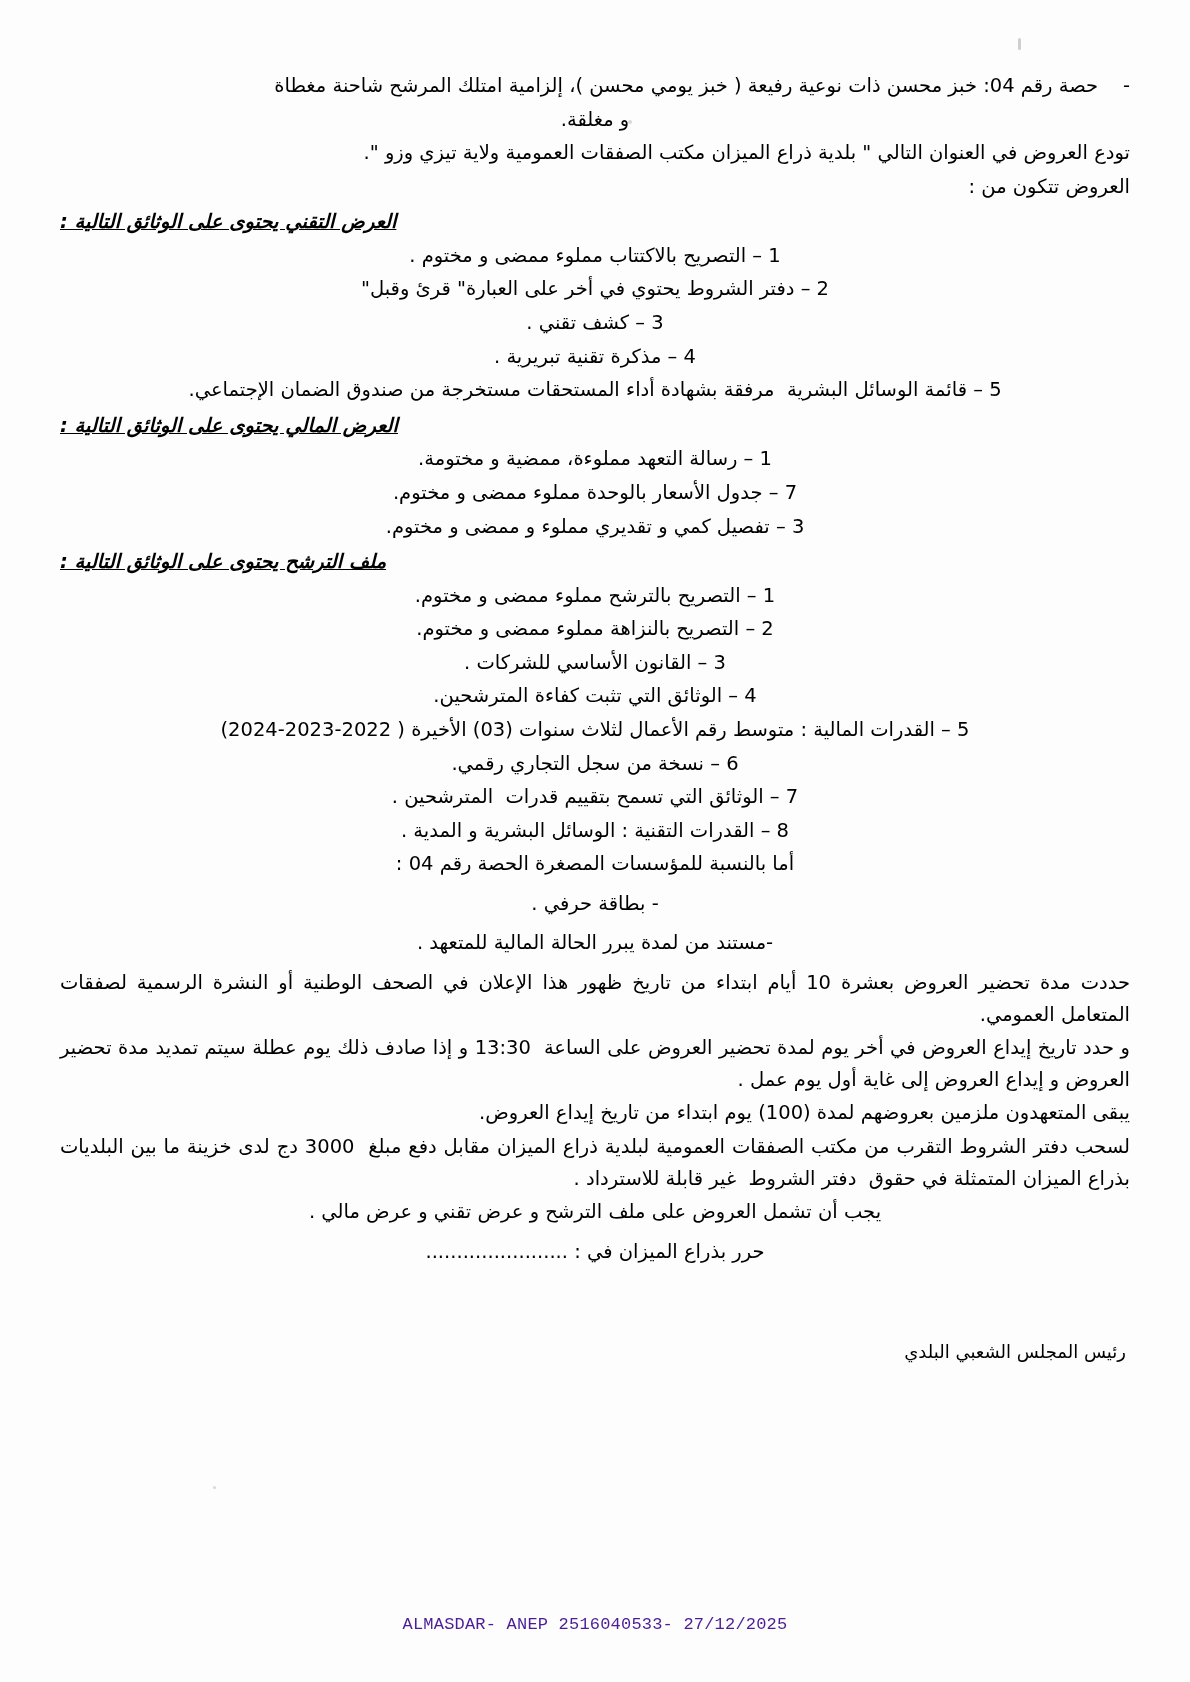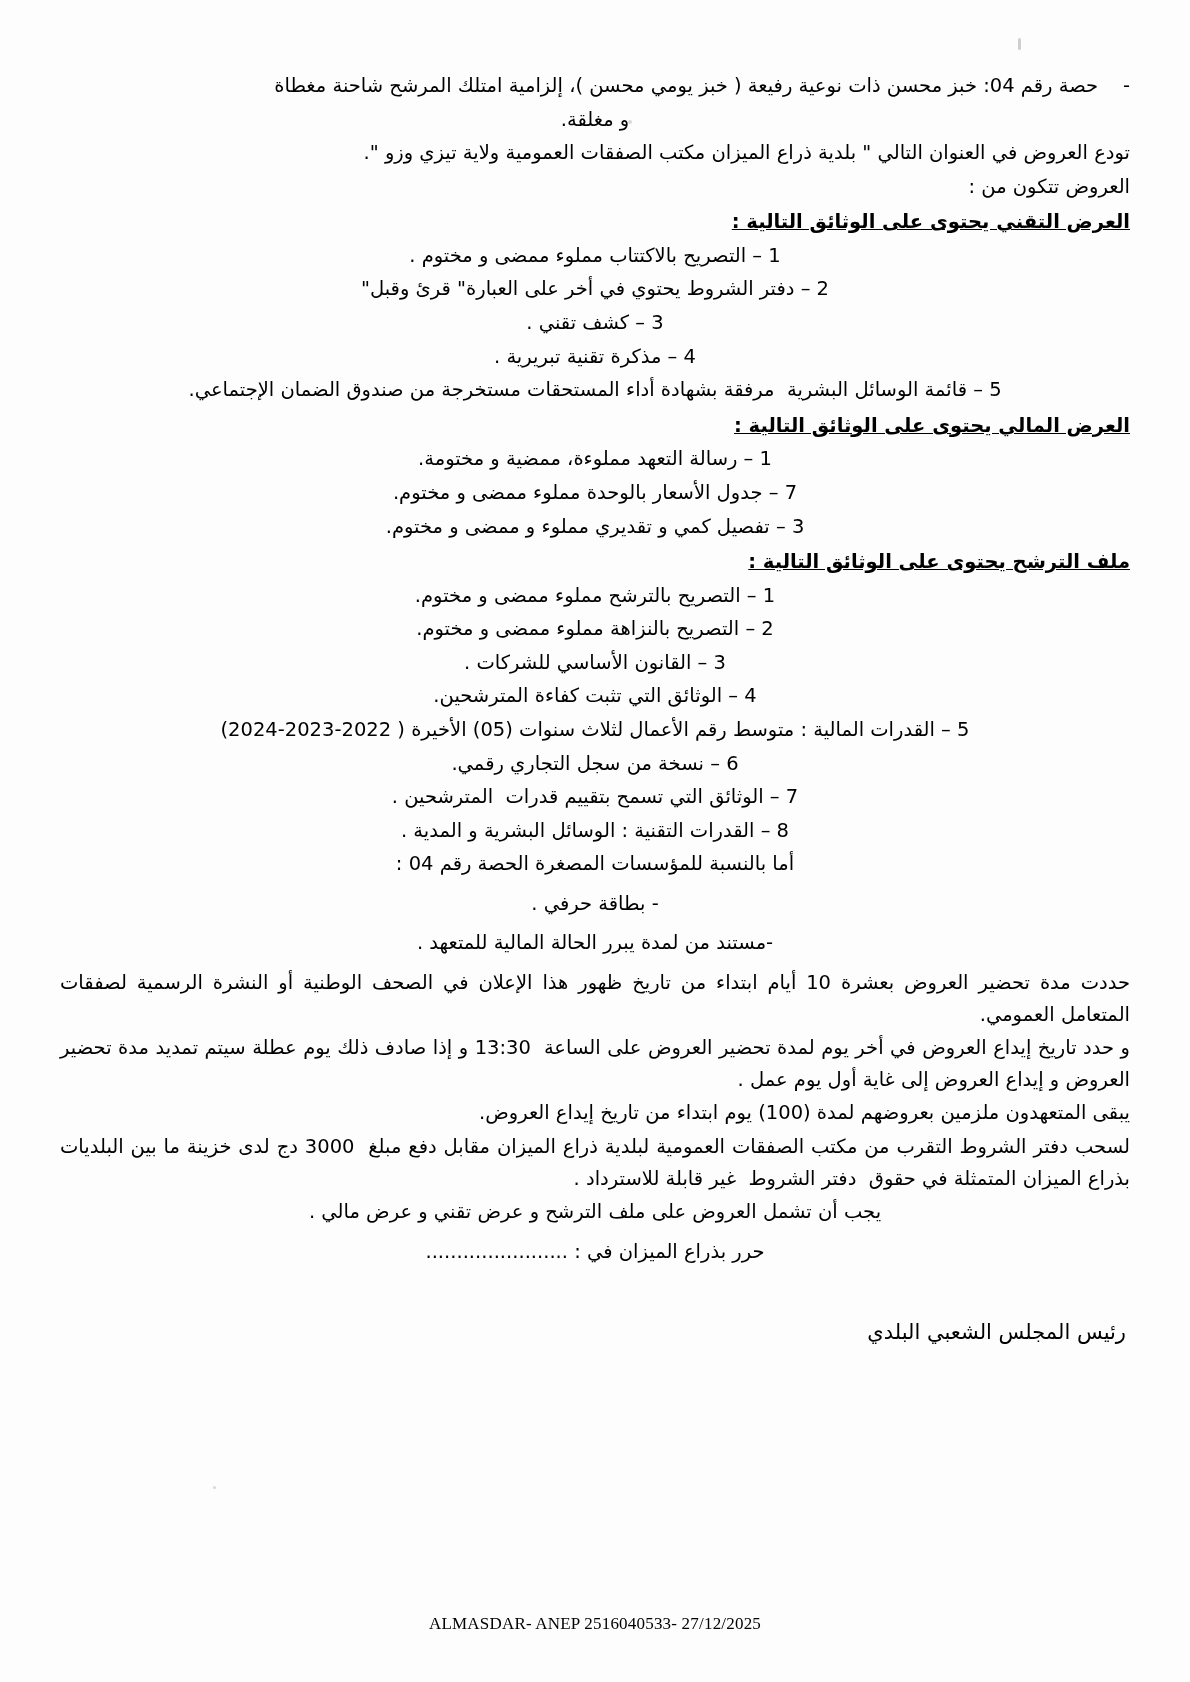--- a/index.html
+++ b/index.html
@@ -33,46 +33,47 @@
   .line {
     margin: 0 0 2px 0;
     white-space: pre-wrap;
   }
   .center {
     text-align: center;
   }
   .heading {
     font-weight: bold;
     text-decoration: underline;
-    text-align: right;
+    text-align: left;
     margin-top: 4px;
     margin-bottom: 2px;
+    font-style: italic;
   }
   .just {
     text-align: justify;
     text-align-last: right;
   }
   .gap-sm { margin-top: 8px; }
 
   .signature {
-    margin-top: 48px;
+    margin-top: 70px;
     text-align: right;
     padding-right: 4px;
-    font-size: 21px;
+    font-size: 18px;
   }
   .footer {
     position: absolute;
     bottom: 48px;
     left: 0;
     right: 0;
     text-align: center;
     direction: ltr;
     font-size: 17px;
-    font-family: Liberation Serif, serif;
-    color: #000000;
+    font-family: Liberation Mono, monospace;
+    color: #4c1d95;
     letter-spacing: 0.2px;
   }
   .speck {
     position: absolute;
     background: #d8d8d8;
     border-radius: 50%;
   }
   .s1 { width: 3px; height: 12px; top: 38px; left: 1018px; background:#cfcfcf; border-radius:2px;}
   .s2 { width: 4px; height: 4px; top: 120px; left: 628px; }
   .s3 { width: 3px; height: 3px; top: 1486px; left: 213px; }
@@ -104,21 +105,21 @@
     <p class="line heading">العرض المالي يحتوى على الوثائق التالية :</p>
     <p class="line center">1 – رسالة التعهد مملوءة، ممضية و مختومة.</p>
     <p class="line center">7 – جدول الأسعار بالوحدة مملوء ممضى و مختوم.</p>
     <p class="line center">3 – تفصيل كمي و تقديري مملوء و ممضى و مختوم.</p>
 
     <p class="line heading">ملف الترشح يحتوى على الوثائق التالية :</p>
     <p class="line center">1 – التصريح بالترشح مملوء ممضى و مختوم.</p>
     <p class="line center">2 – التصريح بالنزاهة مملوء ممضى و مختوم.</p>
     <p class="line center">3 – القانون الأساسي للشركات .</p>
     <p class="line center">4 – الوثائق التي تثبت كفاءة المترشحين.</p>
-    <p class="line center">5 – القدرات المالية : متوسط رقم الأعمال لثلاث سنوات (05) الأخيرة ( 2022-2023-2024)</p>
+    <p class="line center">5 – القدرات المالية : متوسط رقم الأعمال لثلاث سنوات (03) الأخيرة ( 2022-2023-2024)</p>
     <p class="line center">6 – نسخة من سجل التجاري رقمي.</p>
     <p class="line center">7 – الوثائق التي تسمح بتقييم قدرات  المترشحين .</p>
     <p class="line center">8 – القدرات التقنية : الوسائل البشرية و المدية .</p>
 
     <p class="line center">أما بالنسبة للمؤسسات المصغرة الحصة رقم 04 :</p>
     <p class="line center gap-sm">- بطاقة حرفي .</p>
     <p class="line center gap-sm">-مستند من لمدة يبرر الحالة المالية للمتعهد .</p>
 
     <p class="line just gap-sm">حددت مدة تحضير العروض بعشرة 10 أيام ابتداء من تاريخ ظهور هذا الإعلان في الصحف الوطنية أو النشرة الرسمية لصفقات المتعامل العمومي.</p>
     <p class="line just">و حدد تاريخ إيداع العروض في أخر يوم لمدة تحضير العروض على الساعة  13:30 و إذا صادف ذلك يوم عطلة سيتم تمديد مدة تحضير العروض و إيداع العروض إلى غاية أول يوم عمل .</p>

